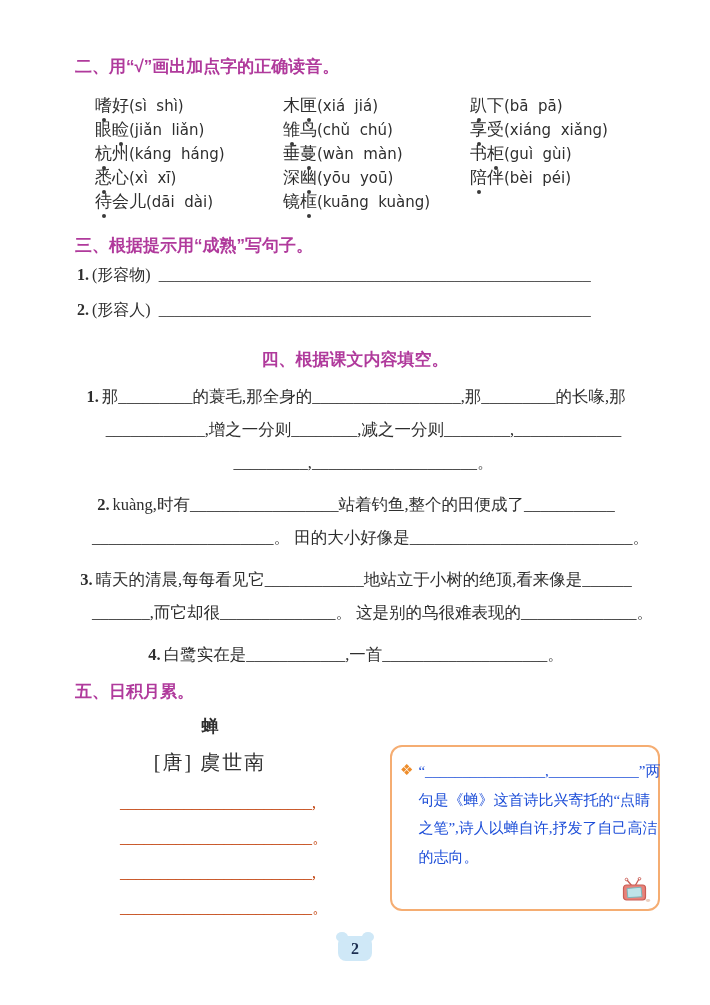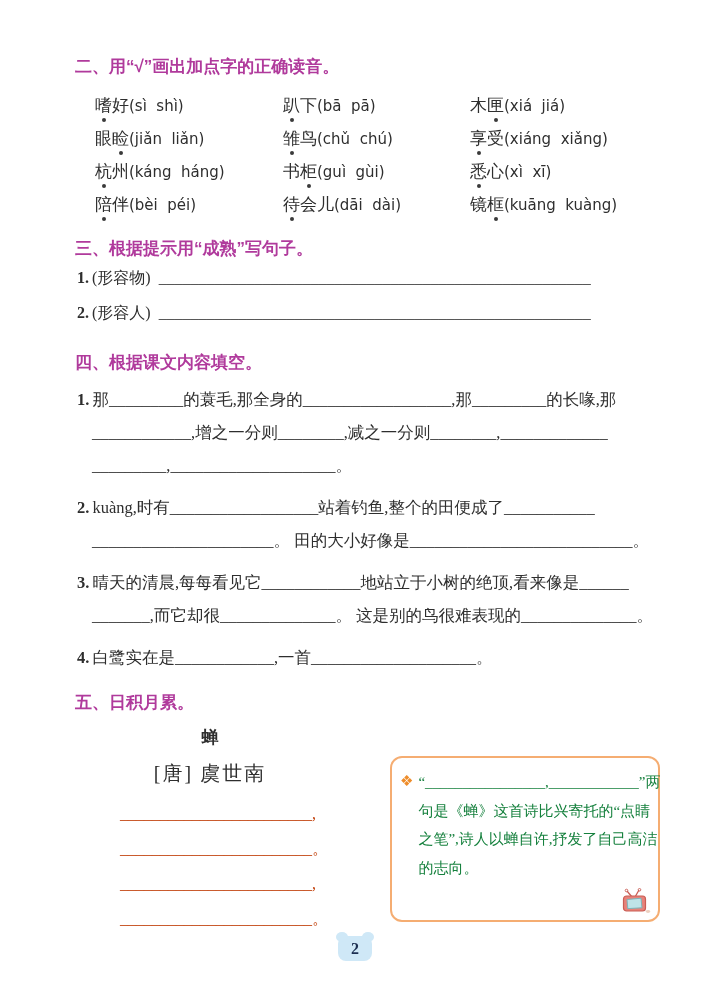--- a/index.html
+++ b/index.html
@@ -14,21 +14,21 @@
     padding: 56px 75px 0 75px; overflow: hidden; background: #ffffff;
   }
   .sec-title {
     font-family: "Liberation Sans", "DejaVu Sans", sans-serif;
     font-weight: 700; font-size: 17px; line-height: 22px;
     color: #b03a9c; margin: 0;
   }
   
   .word-grid {
     display: grid; grid-template-columns: 188px 187px 1fr;
-    margin: 16px 0 0 20px; row-gap: 9px;
+    margin: 16px 0 0 20px; 
     font-size: 17px; line-height: 23px;
   }
   .word { white-space: nowrap; }
   .ch { letter-spacing: 0; }
   .dotted { position: relative; }
   .dotted::after {
     content: ""; position: absolute; left: 50%; bottom: -7px;
     transform: translateX(-50%);
     width: 4px; height: 4px; border-radius: 50%; background: #3a3a3a;
   }
@@ -36,38 +36,38 @@
     font-family: "DejaVu Sans", "Liberation Sans", sans-serif;
     font-size: 15px; white-space: pre;
   }
   
   .s3 { margin-top: 21px; }
   .s3-line { font-size: 16px; line-height: 35px; white-space: nowrap; margin-left: 2px; }
   .num { font-weight: 700; margin-right: 3px; }
   .s3-label { margin-right: 8px; }
   .blank-run { letter-spacing: 0; color: #3a3a3a; }
   
-  .s4 { margin-top: 22px; }
+  .s4 { margin-top: 22px; text-align: center; }
   .s4-item { margin-top: 9px; }
   .s4 .line { font-size: 16.5px; line-height: 33px; white-space: nowrap; margin-left: 2px; }
   .s4 .cont { margin-left: 17px; }
   
-  .s5 { margin-top: 18px; position: relative; height: 255px; }
+  .s5 { margin-top: 10px; position: relative; height: 255px; }
   .poem-title { width: 270px; text-align: center; font-size: 17px; font-weight: 700; margin-top: 12px; }
   .poem-author { width: 270px; text-align: center; font-size: 20px; margin-top: 11px; letter-spacing: 2px; }
   .poem-lines { margin-top: 9px; }
   .poem-line { margin-left: 45px; font-size: 16px; line-height: 35px; white-space: nowrap; color: #c2410c; }
   .hint-box {
     position: absolute; left: 315px; top: 64px; width: 270px; height: 166px;
     border: 2px solid #f5ad72; border-radius: 12px; background: #ffffff;
     padding: 10px 10px 8px 8px; display: flex; align-items: flex-start; gap: 5px;
   }
   .diamond { color: #ee8d2b; font-size: 15px; line-height: 27px; flex: 0 0 auto;
     font-family: "DejaVu Sans", sans-serif; }
-  .hint-text { font-size: 15px; line-height: 28.5px; color: #15803d; }
+  .hint-text { font-size: 15px; line-height: 28.5px; color: #1d4ed8; }
   .tv { position: absolute; right: 7px; bottom: 5px; }
   
   .page-num {
     position: absolute; left: 50%; top: 936px; transform: translateX(-50%);
     width: 34px; height: 25px; background: #cfe8f7; border-radius: 8px;
     text-align: center;
   }
   .page-num::before, .page-num::after {
     content: ""; position: absolute; top: -4px; width: 12px; height: 10px;
     border-radius: 50%; background: #cfe8f7;
@@ -82,31 +82,33 @@
 </head>
 <body>
 
 <div class="page">
 
   <h2 class="sec-title">二、用“√”画出加点字的正确读音。</h2>
 
   <div class="word-grid">
 
     <div class="word"><span class="ch"></span><span class="ch dotted">嗜</span><span class="ch">好</span><span class="pinyin">(sì  shì)</span></div>
+    <div class="word"><span class="ch">木</span><span class="ch dotted">匣</span><span class="ch"></span><span class="pinyin">(xiá  jiá)</span></div>
     <div class="word"><span class="ch"></span><span class="ch dotted">趴</span><span class="ch">下</span><span class="pinyin">(bā  pā)</span></div>
-    <div class="word"><span class="ch">木</span><span class="ch dotted">匣</span><span class="ch"></span><span class="pinyin">(xiá  jiá)</span></div>
 
     <div class="word"><span class="ch">眼</span><span class="ch dotted">睑</span><span class="ch"></span><span class="pinyin">(jiǎn  liǎn)</span></div>
     <div class="word"><span class="ch"></span><span class="ch dotted">雏</span><span class="ch">鸟</span><span class="pinyin">(chǔ  chú)</span></div>
     <div class="word"><span class="ch"></span><span class="ch dotted">享</span><span class="ch">受</span><span class="pinyin">(xiáng  xiǎng)</span></div>
 
     <div class="word"><span class="ch"></span><span class="ch dotted">杭</span><span class="ch">州</span><span class="pinyin">(káng  háng)</span></div>
+    <div class="word"><span class="ch">垂</span><span class="ch dotted">蔓</span><span class="ch"></span><span class="pinyin">(wàn  màn)</span></div>
     <div class="word"><span class="ch">书</span><span class="ch dotted">柜</span><span class="ch"></span><span class="pinyin">(guì  gùi)</span></div>
 
     <div class="word"><span class="ch"></span><span class="ch dotted">悉</span><span class="ch">心</span><span class="pinyin">(xì  xī)</span></div>
+    <div class="word"><span class="ch">深</span><span class="ch dotted">幽</span><span class="ch"></span><span class="pinyin">(yōu  yoū)</span></div>
 
     <div class="word"><span class="ch"></span><span class="ch dotted">陪</span><span class="ch">伴</span><span class="pinyin">(bèi  péi)</span></div>
     <div class="word"><span class="ch"></span><span class="ch dotted">待</span><span class="ch">会儿</span><span class="pinyin">(dāi  dài)</span></div>
     <div class="word"><span class="ch">镜</span><span class="ch dotted">框</span><span class="ch"></span><span class="pinyin">(kuāng  kuàng)</span></div>
   </div>
 
   <div class="s3">
     <h2 class="sec-title">三、根据提示用“成熟”写句子。</h2>
     <div class="s3-line">
       <span class="num">1.</span><span class="s3-label">(形容物)</span><span class="blank-run">______________________________________________________</span>

